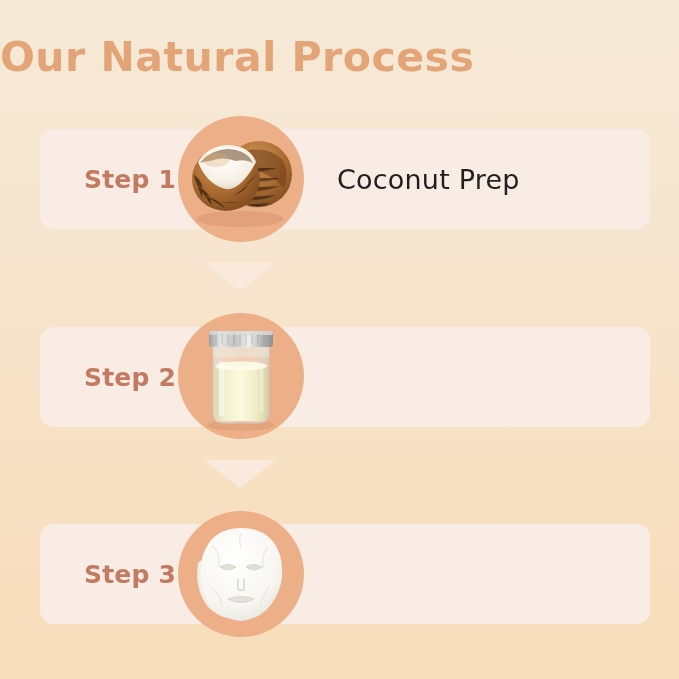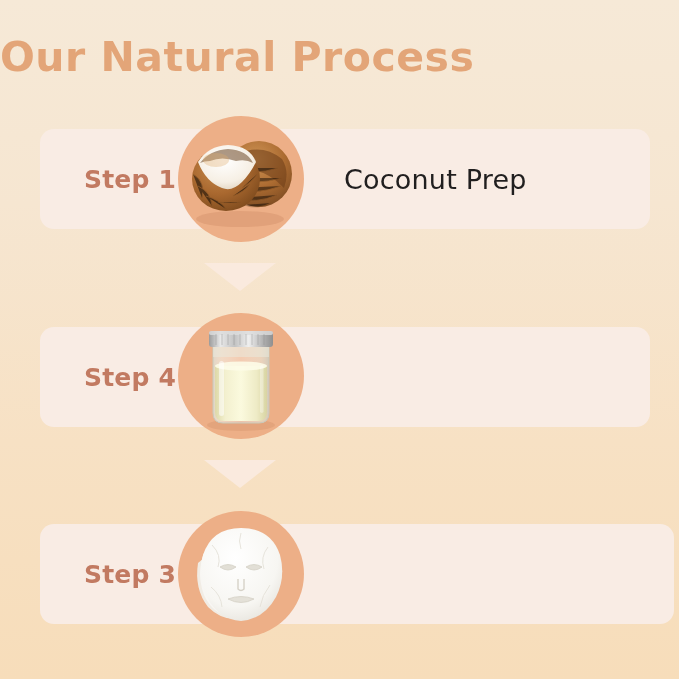--- a/index.html
+++ b/index.html
@@ -41,21 +41,21 @@
     position: absolute;
     left: 28px;
     width: 610px;
     height: 100px;
     background: #f9ece4;
     border-radius: 14px;
     margin-left: 12px;
   }
   .row-1 { top: 129px; }
   .row-2 { top: 327px; }
-  .row-3 { top: 524px; padding-left: 24px; }
+  .row-3 { top: 524px; }
 
   .step-label {
     position: absolute;
     left: 22px;
     top: 0;
     height: 100px;
     width: 160px;
     display: flex;
     align-items: center;
     justify-content: flex-start;
@@ -63,21 +63,21 @@
     box-sizing: border-box;
     font-size: 25px;
     font-weight: 700;
     color: #c27a61;
     letter-spacing: 0.2px;
     white-space: nowrap;
   }
 
   .step-text {
     position: absolute;
-    left: 304px;
+    left: 297px;
     top: 0;
     height: 100px;
     display: flex;
     align-items: center;
     font-size: 27px;
     font-weight: 400;
     color: #211f1f;
     letter-spacing: 0.2px;
     white-space: nowrap;
   }
@@ -182,21 +182,21 @@
     </svg>
   </div>
 
   <div class="arrow arrow-1">
     <svg width="72" height="30" viewBox="0 0 72 30">
       <polygon points="0,1 72,1 36,29" fill="#faeade"></polygon>
     </svg>
   </div>
 
   <div class="step-row row-2">
-    <div class="step-label">Step 4</div>
+    <div class="step-label">Step 2</div>
   </div>
 
   <div class="circle circle-2">
     <svg class="circle-art" viewBox="0 0 126 126">
       <defs>
         <linearGradient id="lidGrad" x1="0" y1="0" x2="1" y2="0">
           <stop offset="0%" stop-color="#9b9b9b"></stop>
           <stop offset="18%" stop-color="#e8e8e8"></stop>
           <stop offset="40%" stop-color="#c2c2c2"></stop>
           <stop offset="62%" stop-color="#efefef"></stop>

